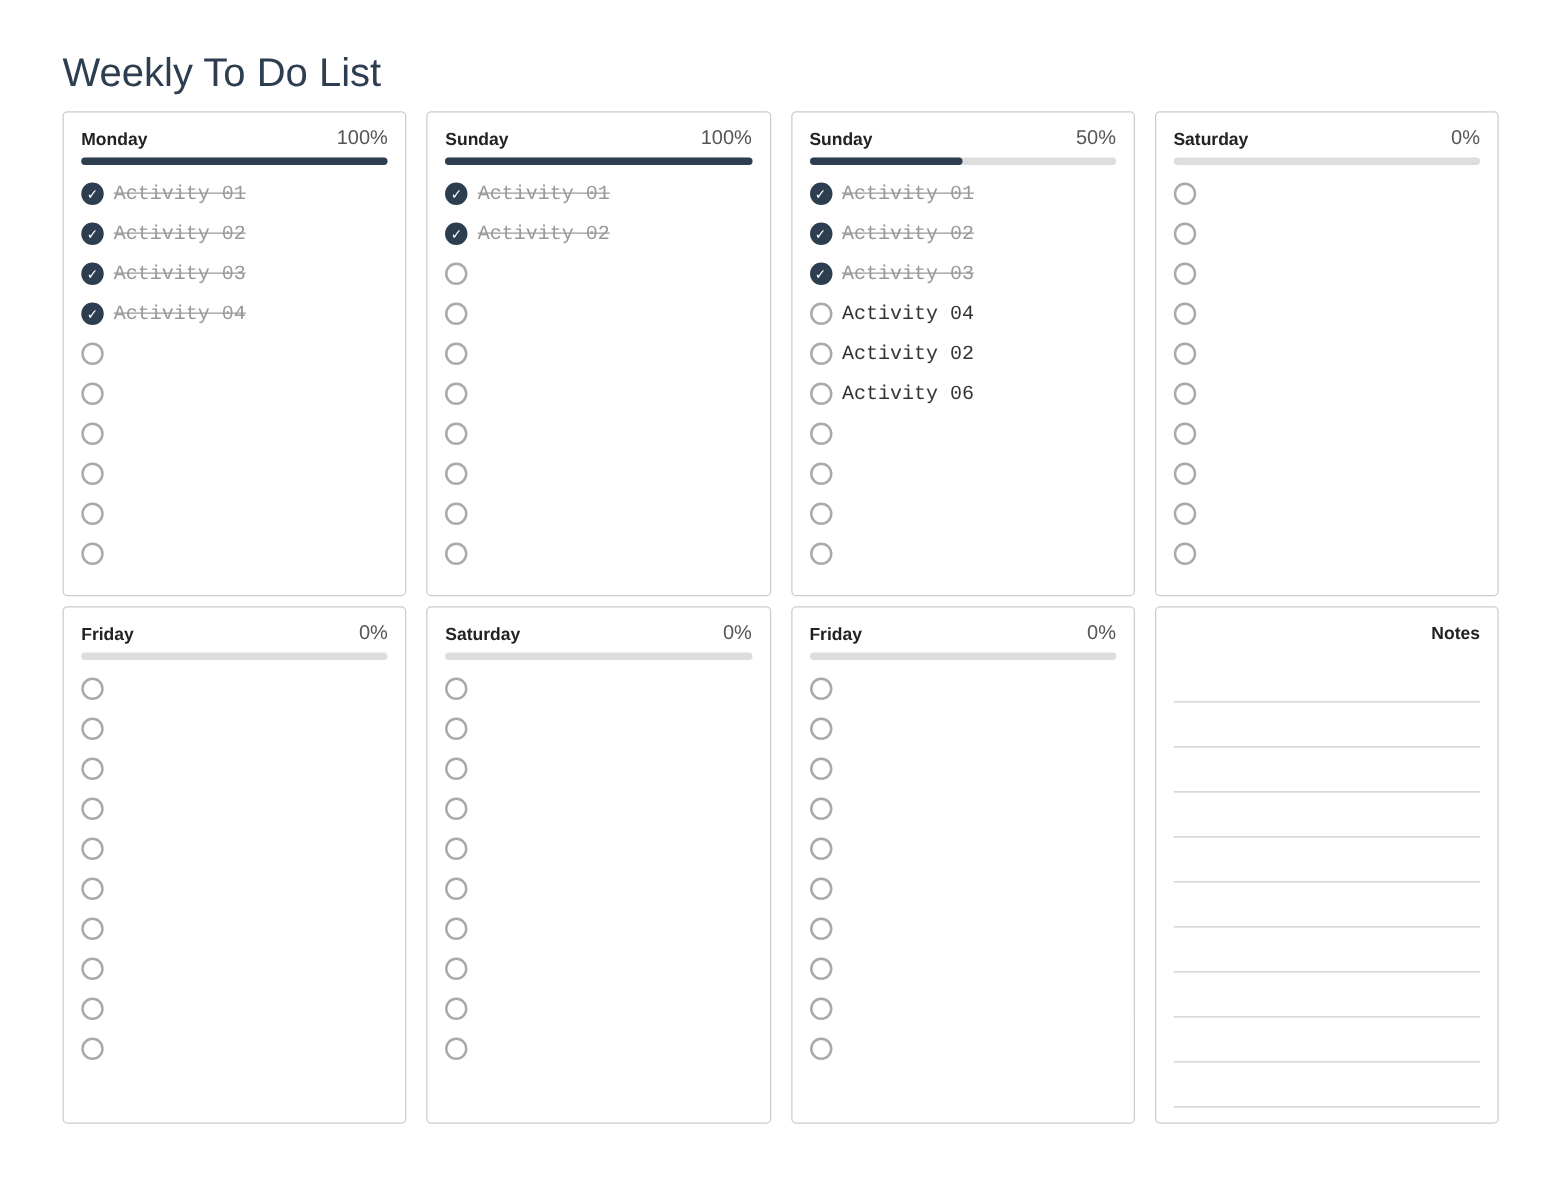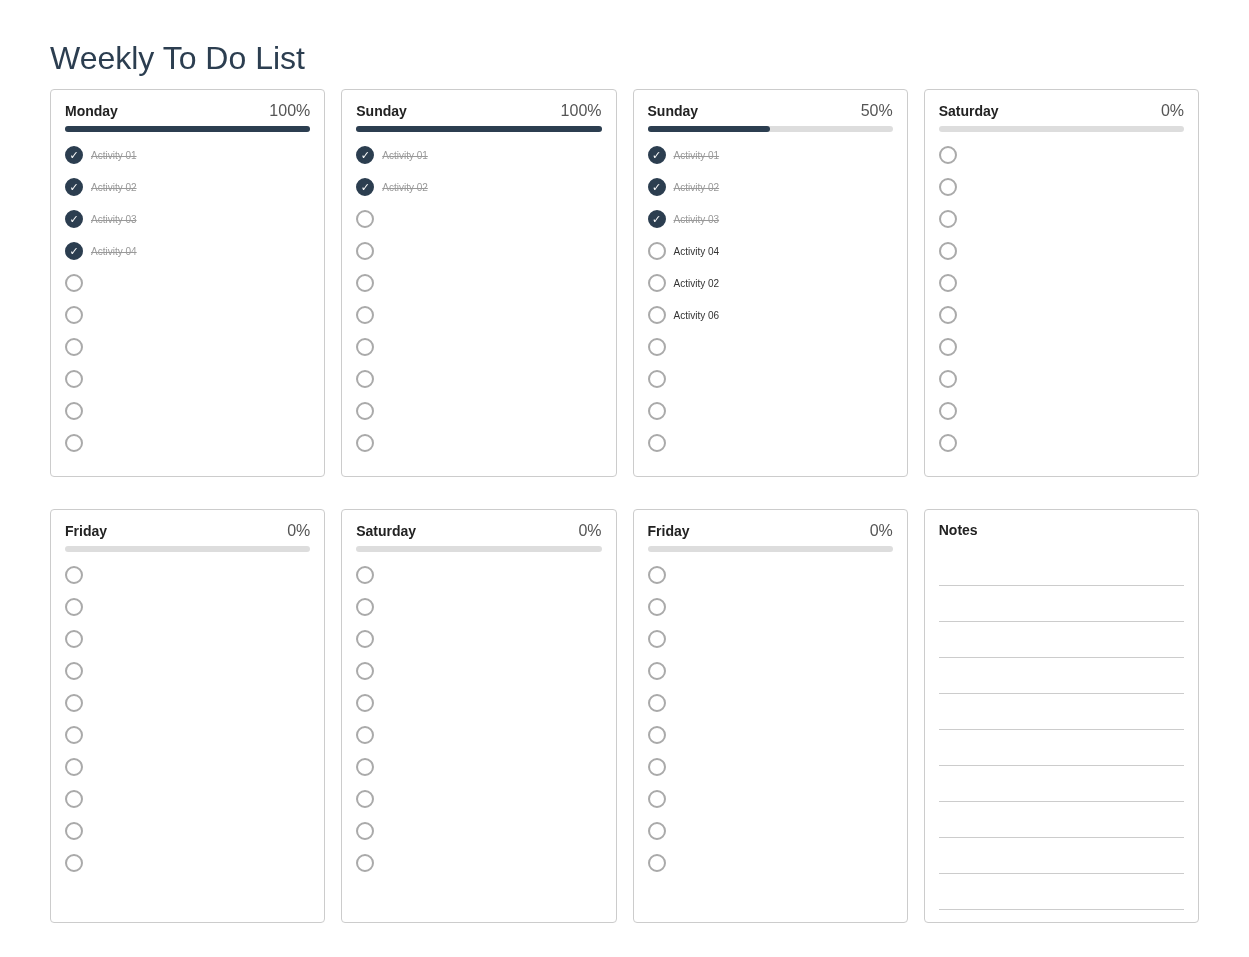--- a/index.html
+++ b/index.html
@@ -72,55 +72,57 @@
       align-items: center;
       justify-content: center;
     }
     .checkbox.checked {
       border-color: #2c3e50;
       background: #2c3e50;
       color: #fff;
       font-size: 11px;
     }
     .task-label {
-      font-size: 10px;
+      font-size: 16px;
       color: #666;
+      font-family: Liberation Mono, monospace;
     }
     .task-label.done {
       text-decoration: line-through;
       color: #999;
     }
     .task-label.active {
       color: #333;
       text-decoration: none;
     }
     
     .notes-card {
       border: 1px solid #ccc;
       border-radius: 4px;
       padding: 12px 14px;
       min-height: 360px;
+      text-align: right;
     }
     .notes-header {
       font-weight: 700;
       font-size: 14px;
       color: #222;
       margin-bottom: 12px;
     }
     .notes-lines {
       display: flex;
       flex-direction: column;
       gap: 0;
     }
     .notes-line {
       border-bottom: 1px solid #ccc;
       height: 36px;
     }
     .row2 {
-      margin-top: 32px;
+      margin-top: 8px;
     }
   </style>
 </head>
 <body>
 
 <h1>Weekly To Do List</h1>
 
 <div id="app">
     <div class="grid">
       <div class="day-card">

